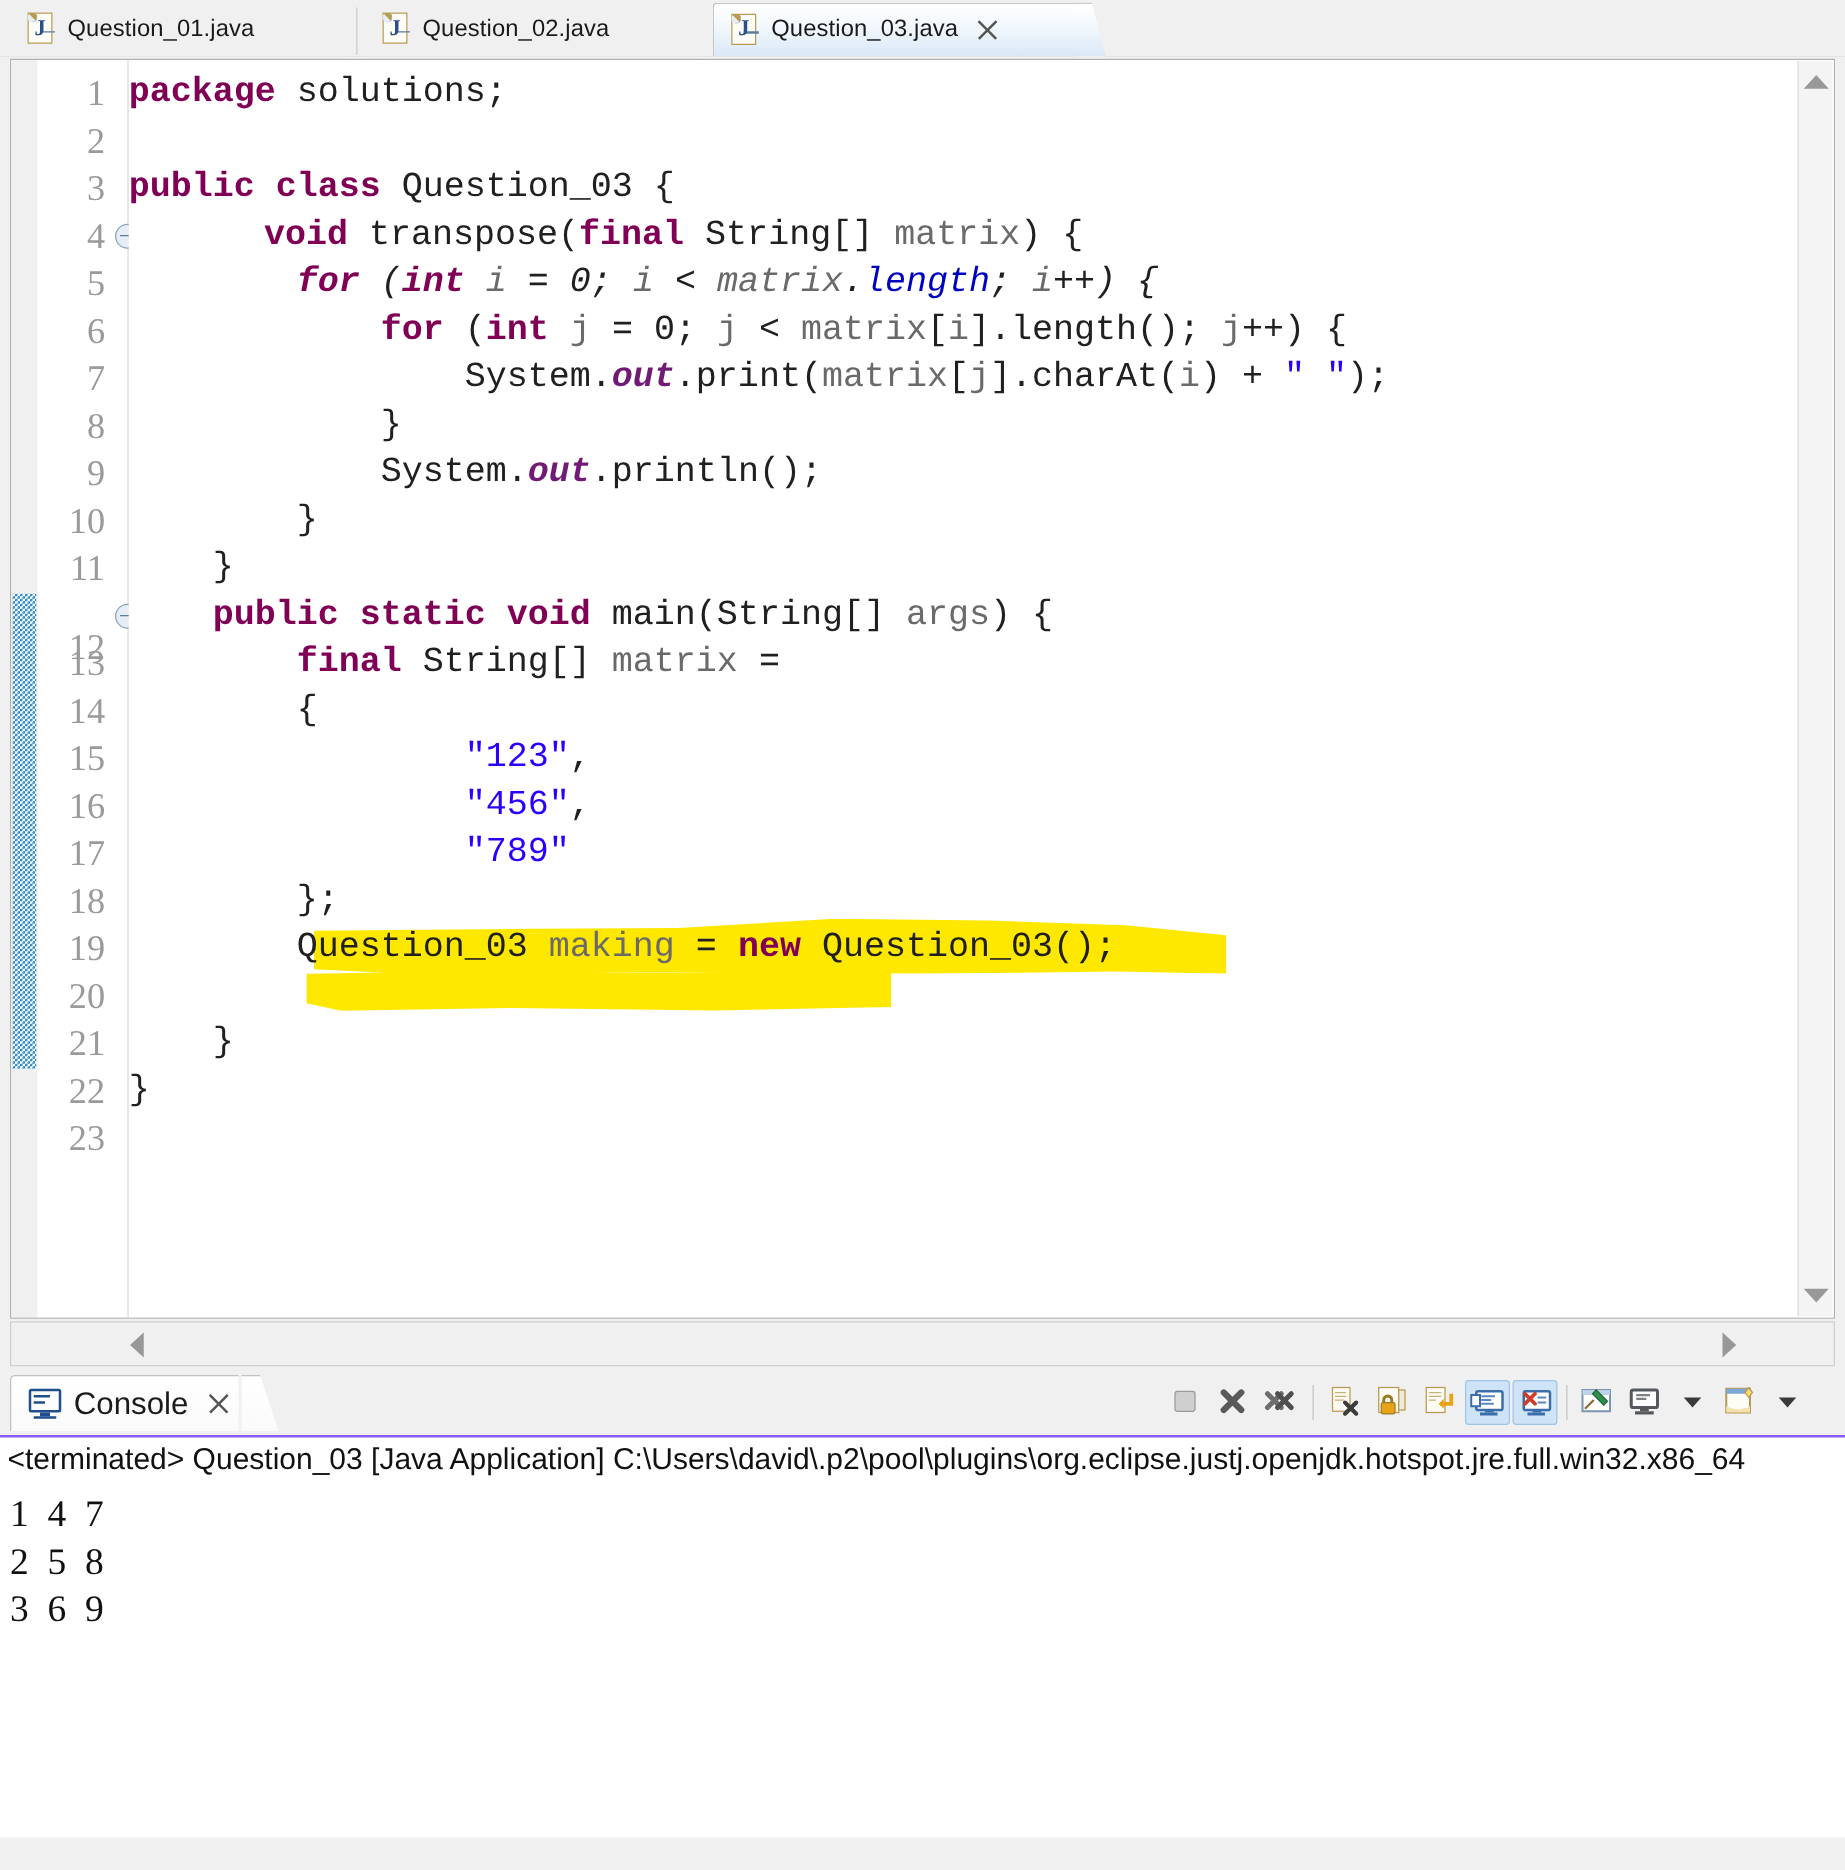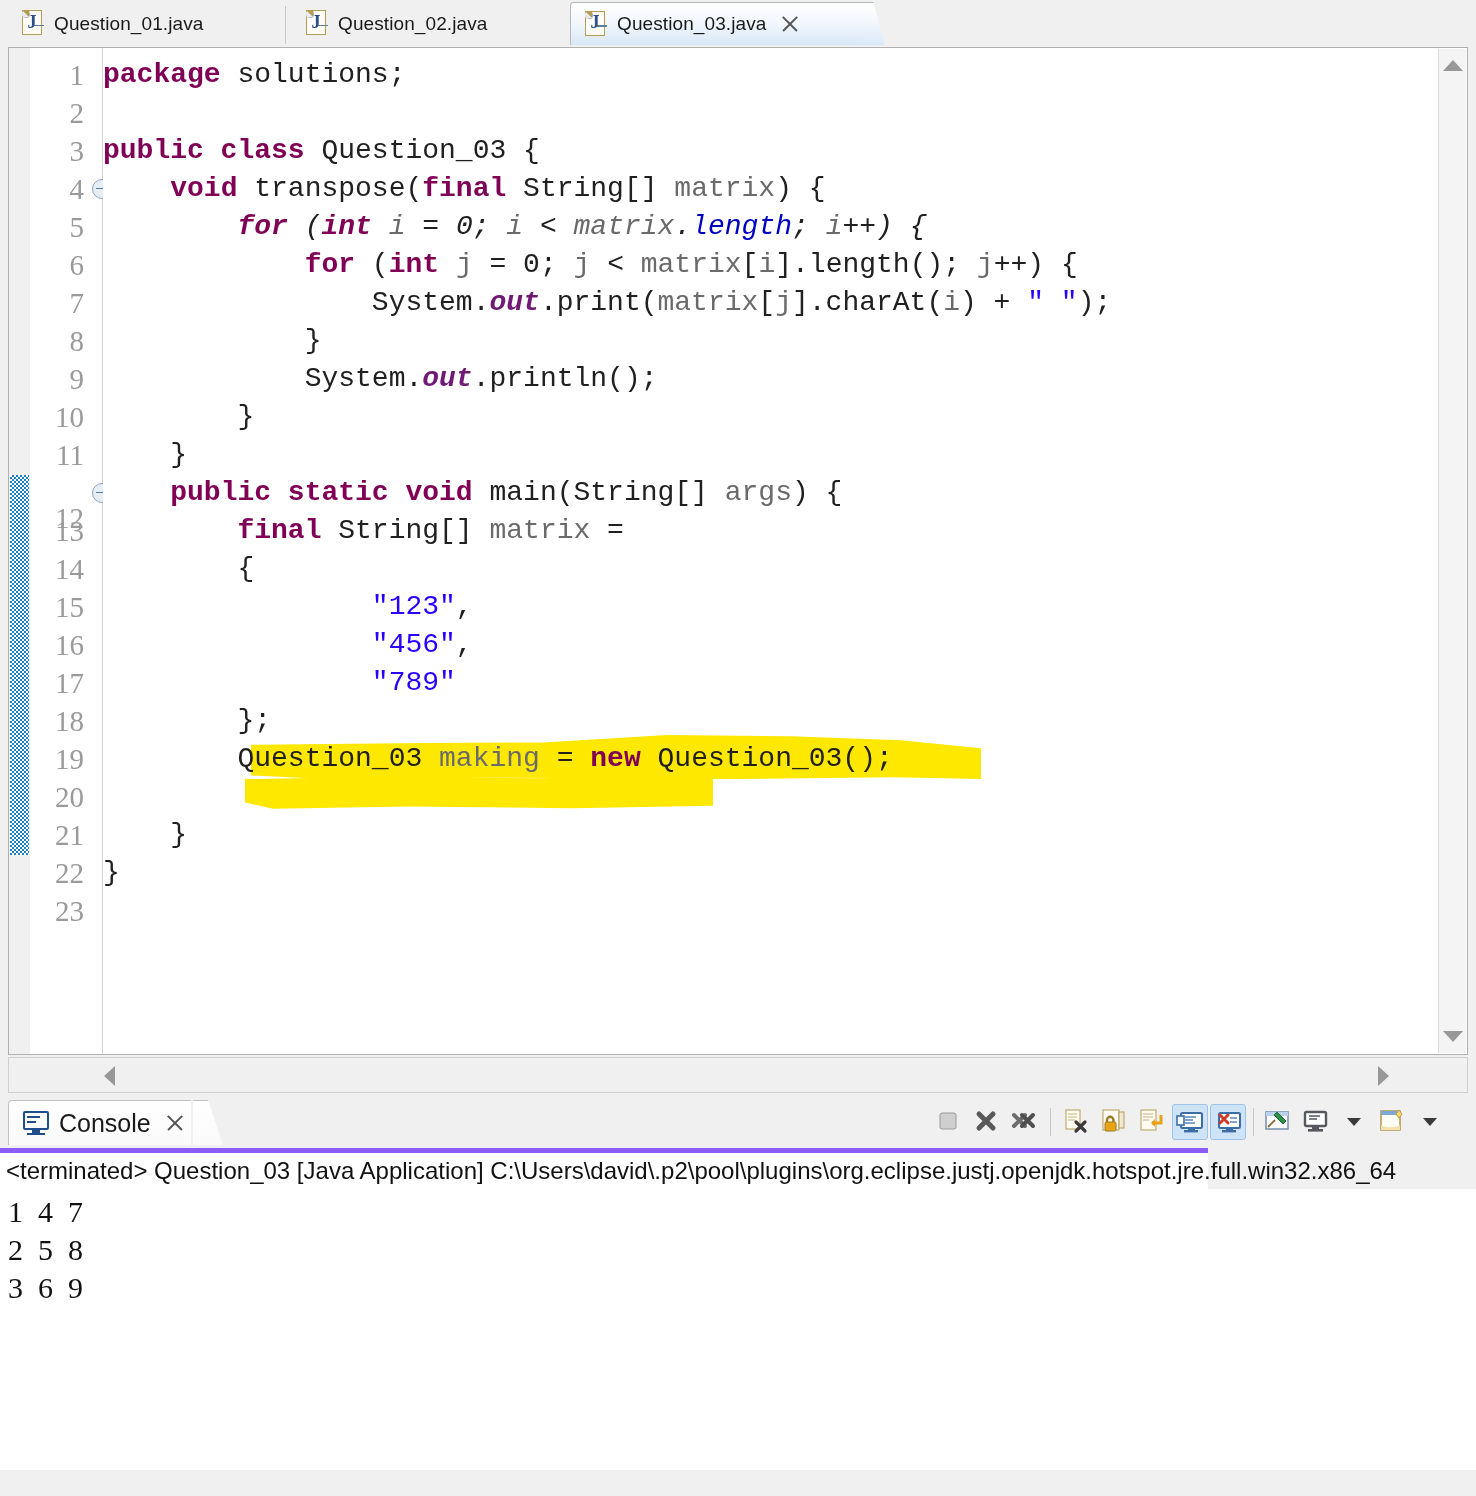--- a/index.html
+++ b/index.html
@@ -105,22 +105,22 @@
   .cicon .l1{top:4.5px;width:13px;}
   .cicon .l2{top:9.5px;width:9px;}
   .cicon .stand{position:absolute;left:9px;top:19px;width:8px;height:3px;background:#1f4e8c;}
   .cicon .base{position:absolute;left:4px;top:21.5px;width:18px;height:2.6px;background:#1f4e8c;}
 
   .ctoolbar{position:absolute;right:2px;top:4px;height:44px;display:flex;align-items:center;}
   .tbi{width:36px;height:36px;margin:0 1px;position:relative;box-sizing:border-box;}
   .tbi.on{background:#cfe3f7;border:1px solid #9ec3e6;border-radius:3px;}
   .tsep{width:1px;height:28px;background:#c4c4c4;margin:0 6px;}
 
-  .cinfo{position:absolute;left:0;top:52px;width:1208px;height:40px;
-     border-top:5px solid #8b5cf6;border-bottom:1px solid #c8c8c8;background:#ffffff;}
+  .cinfo{position:absolute;left:0;top:52px;width:1476px;height:40px;
+     border-top:2px solid #8b5cf6;border-bottom:1px solid #c8c8c8;background:#ffffff;}
   .cinfo span{position:absolute;left:6px;top:4px;font-size:24px;color:#111;white-space:nowrap;}
   .cout{position:absolute;left:0;top:93px;width:1476px;bottom:0;background:#ffffff;}
   .coutline{position:absolute;left:8px;white-space:pre;
      font-family:"Liberation Serif",serif;font-size:30px;color:#111;line-height:38px;}
   .bottomstrip{position:absolute;left:0;top:1470px;width:1476px;height:26px;background:#f0f0f0;}
 </style>
 </head>
 <body>
 
 <div class="app">
@@ -197,21 +197,21 @@
           <div class="fold" style="top: 435px;"></div>
         </div>
 
       <div class="curline" style="top: 844px; width: 1316px;"></div>
         <div class="code-area" id="codearea">
           <div class="hl" style="left: 148px; top: 687px; width: 730px; height: 44px; background: rgb(255, 232, 0); clip-path: polygon(0% 22%, 24% 18%, 40% 17%, 57% 0%, 74% 3%, 89% 12%, 100% 30%, 100% 100%, 88% 96%, 66% 100%, 33% 97%, 10% 100%, 0% 92%);"></div>
           <div class="hl" style="left: 142px; top: 728px; width: 468px; height: 38px; background: rgb(255, 232, 0); clip-path: polygon(0% 8%, 30% 2%, 62% 6%, 100% 0%, 100% 78%, 70% 85%, 35% 80%, 6% 86%, 0% 70%);"></div>
           <div class="cl" style="top: 8px;"><span class="kw">package </span><span>solutions;</span></div>
           <div class="cl" style="top: 46px;"></div>
           <div class="cl" style="top: 84px;"><span class="kw">public class </span><span>Question_03 {</span></div>
-          <div class="cl" style="top: 122px;"><span>    </span><span class="kw">void </span><span>transpose(</span><span class="kw">final </span><span>String[] </span><span class="lv">matrix</span><span>) {</span></div>
+          <div class="cl" style="top: 122px; padding-left: 41px;"><span>    </span><span class="kw">void </span><span>transpose(</span><span class="kw">final </span><span>String[] </span><span class="lv">matrix</span><span>) {</span></div>
           <div class="cl" style="top: 160px; font-style: italic;"><span>        </span><span class="kw">for </span><span>(</span><span class="kw">int </span><span class="lv">i</span><span> = 0; </span><span class="lv">i</span><span> &lt; </span><span class="lv">matrix</span><span>.</span><span class="fld">length</span><span>; </span><span class="lv">i</span><span>++) {</span></div>
           <div class="cl" style="top: 198px;"><span>            </span><span class="kw">for </span><span>(</span><span class="kw">int </span><span class="lv">j</span><span> = 0; </span><span class="lv">j</span><span> &lt; </span><span class="lv">matrix</span><span>[</span><span class="lv">i</span><span>].length(); </span><span class="lv">j</span><span>++) {</span></div>
           <div class="cl" style="top: 236px;"><span>                System.</span><span class="sfld">out</span><span>.print(</span><span class="lv">matrix</span><span>[</span><span class="lv">j</span><span>].charAt(</span><span class="lv">i</span><span>) + </span><span class="str">" "</span><span>);</span></div>
           <div class="cl" style="top: 274px;"><span>            }</span></div>
           <div class="cl" style="top: 312px;"><span>            System.</span><span class="sfld">out</span><span>.println();</span></div>
           <div class="cl" style="top: 350px;"><span>        }</span></div>
           <div class="cl" style="top: 388px;"><span>    }</span></div>
           <div class="cl" style="top: 426px;"><span>    </span><span class="kw">public static void </span><span>main(String[] </span><span class="lv">args</span><span>) {</span></div>
           <div class="cl" style="top: 464px;"><span>        </span><span class="kw">final </span><span>String[] </span><span class="lv">matrix</span><span> =</span></div>
           <div class="cl" style="top: 502px;"><span>        {</span></div>

